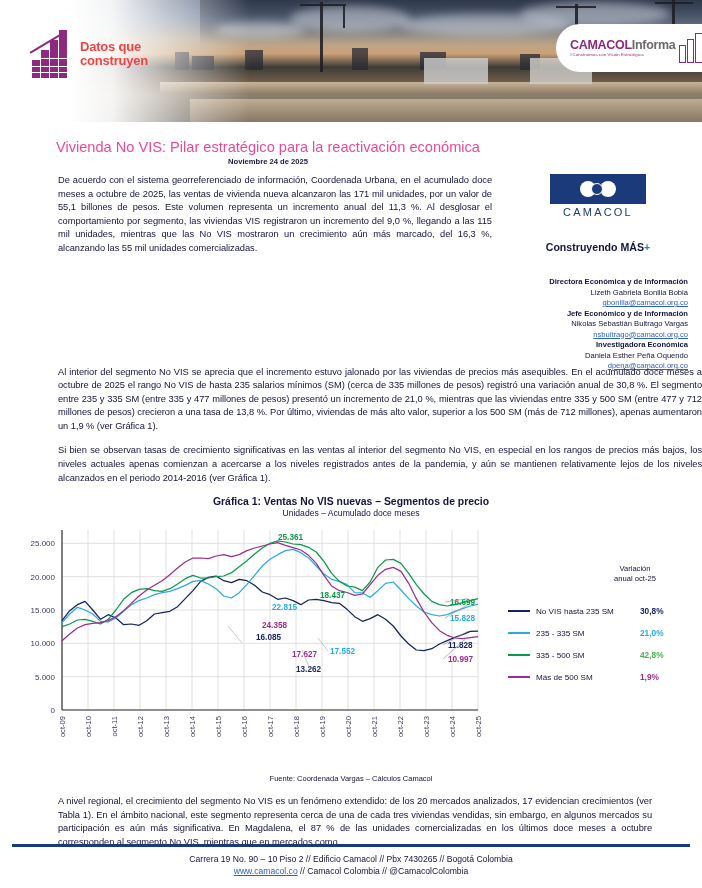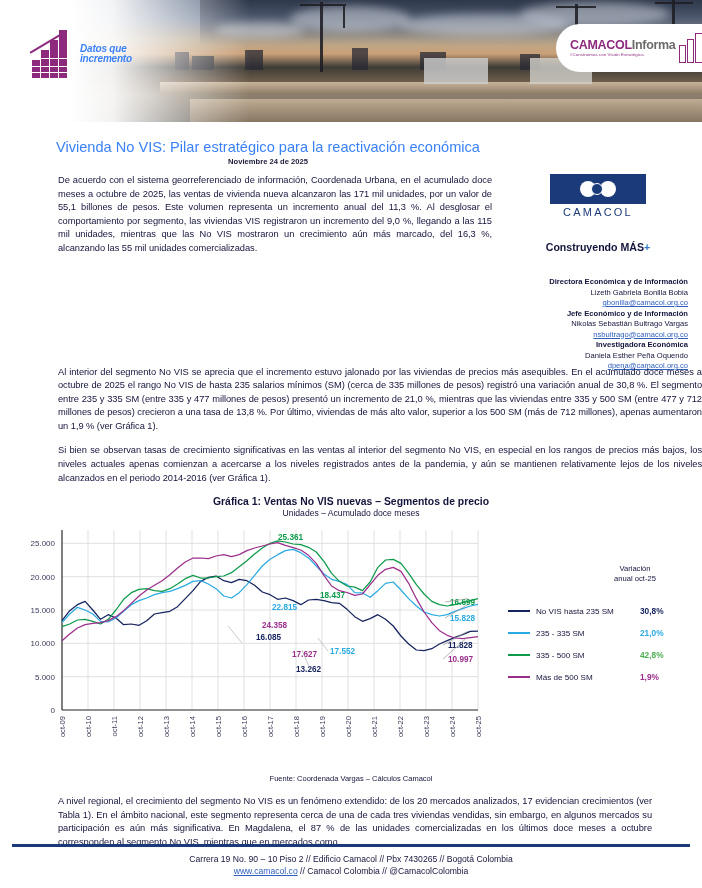--- a/index.html
+++ b/index.html
@@ -56,23 +56,22 @@
   }
   .logo-dq {
     position: absolute; left: 30px; top: 28px;
     display: flex; align-items: center; gap: 8px;
   }
   .logo-mark { position: relative; width: 42px; height: 52px; }
   .logo-mark i {
     position: absolute; display: block; background: #8e2a7e;
   }
   .logo-dq-text {
-    font-size: 10px; line-height: 1.05; color: #3b82f6; font-weight: 700;
+    font-size: 13px; line-height: 1.05; color: #ef4444; font-weight: 700;
     letter-spacing: -0.2px;
-    font-style: italic;
   }
   .badge-ci {
     position: absolute; right: 0; top: 24px;
     width: 146px; height: 48px;
     background: #fff;
     border-top-left-radius: 26px;
     border-bottom-left-radius: 26px;
     display: flex; align-items: center; padding-left: 14px; gap: 3px;
   }
   .badge-ci-txt { line-height: 1; }
@@ -81,21 +80,21 @@
   .badge-ci-main .c2 { color: #6b6b6b; }
   .badge-ci-sub { font-size: 4.3px; color: #8e2a7e; letter-spacing: .1px; margin-top: 1px; }
   .badge-ci-icon { position: relative; width: 26px; height: 30px; }
   .badge-ci-icon i { position: absolute; border: 1.2px solid #8e2a7e; }
 
   
   .page { position: relative; padding: 0 0 0 0; }
 
   .title-row { margin-top: 17px; }
   .doc-title {
-    color: #3b82f6; font-size: 14.6px; text-align: center;
+    color: #ec4899; font-size: 14.6px; text-align: center;
     width: 500px; margin-left: 18px; font-weight: 400;
   }
   .doc-date {
     font-size: 7.6px; color: #1b1b3a; text-align: center;
     width: 500px; margin-left: 18px; margin-top: 2px; font-weight: 700;
   }
 
   .columns { display: flex; margin-top: 8px; }
   .col-main { width: 500px; padding-left: 58px; padding-right: 8px; }
   .col-side { width: 202px; padding-right: 6px; padding-top: 0px; }
@@ -213,21 +212,21 @@
       <i style="left:11px;top:22px;width:8px;height:28px;"></i>
       <i style="left:20px;top:12px;width:8px;height:38px;"></i>
       <i style="left:29px;top:2px;width:8px;height:48px;"></i>
       <i style="left:0px;top:24px;width:40px;height:1.5px;transform:rotate(-31deg);transform-origin:left;"></i>
       <i style="left:0px;top:38px;width:42px;height:1.2px;background:#fff;"></i>
       <i style="left:0px;top:30px;width:42px;height:1.2px;background:#fff;"></i>
       <i style="left:0px;top:44px;width:42px;height:1.2px;background:#fff;"></i>
     </div>
     <div class="logo-dq-text">
       <div>Datos que</div>
-      <div>incremento</div>
+      <div>construyen</div>
     </div>
   </div>
 
   <div class="badge-ci">
     <div class="badge-ci-txt">
       <div class="badge-ci-main">
         <span class="c1">CAMACOL</span><span class="c2">Informa</span>
       </div>
       <div class="badge-ci-sub">#Construimos con Visión Estratégica</div>
     </div>

